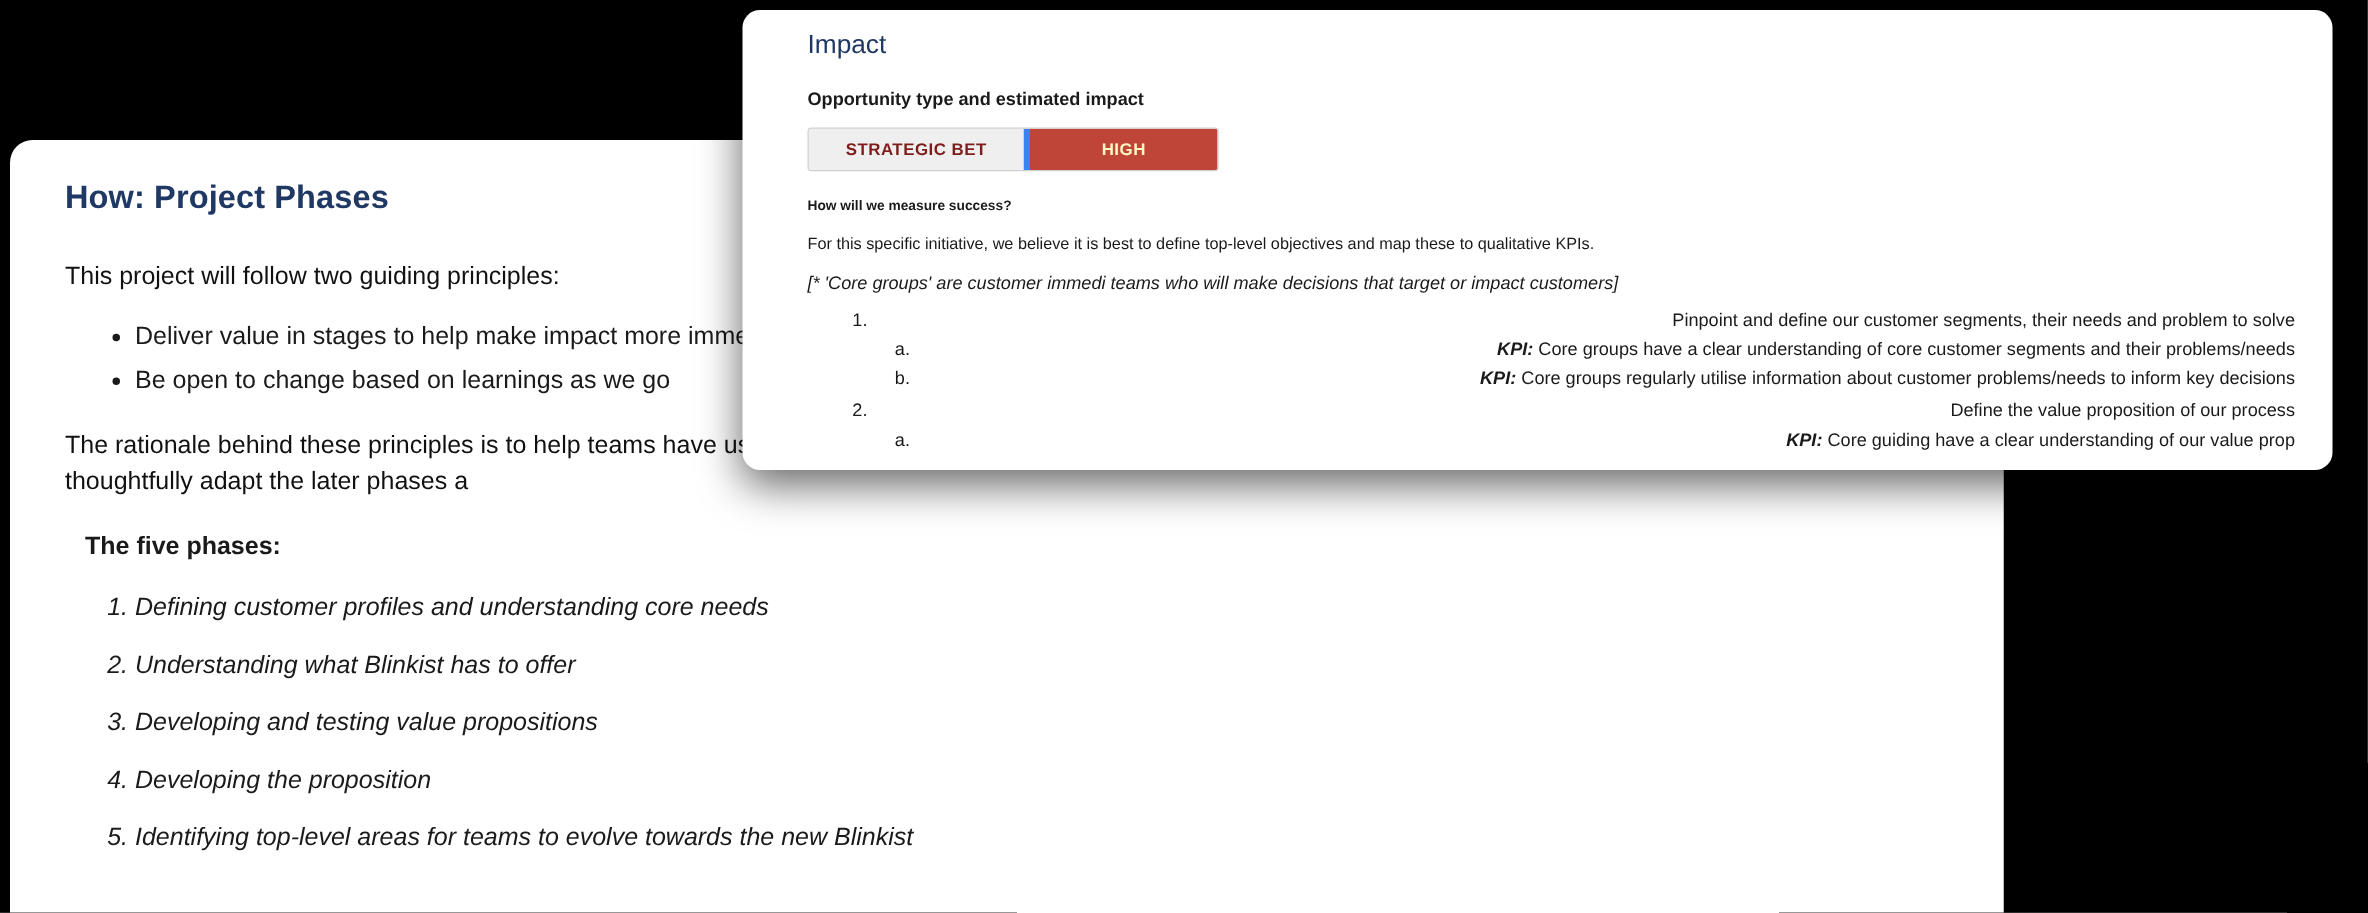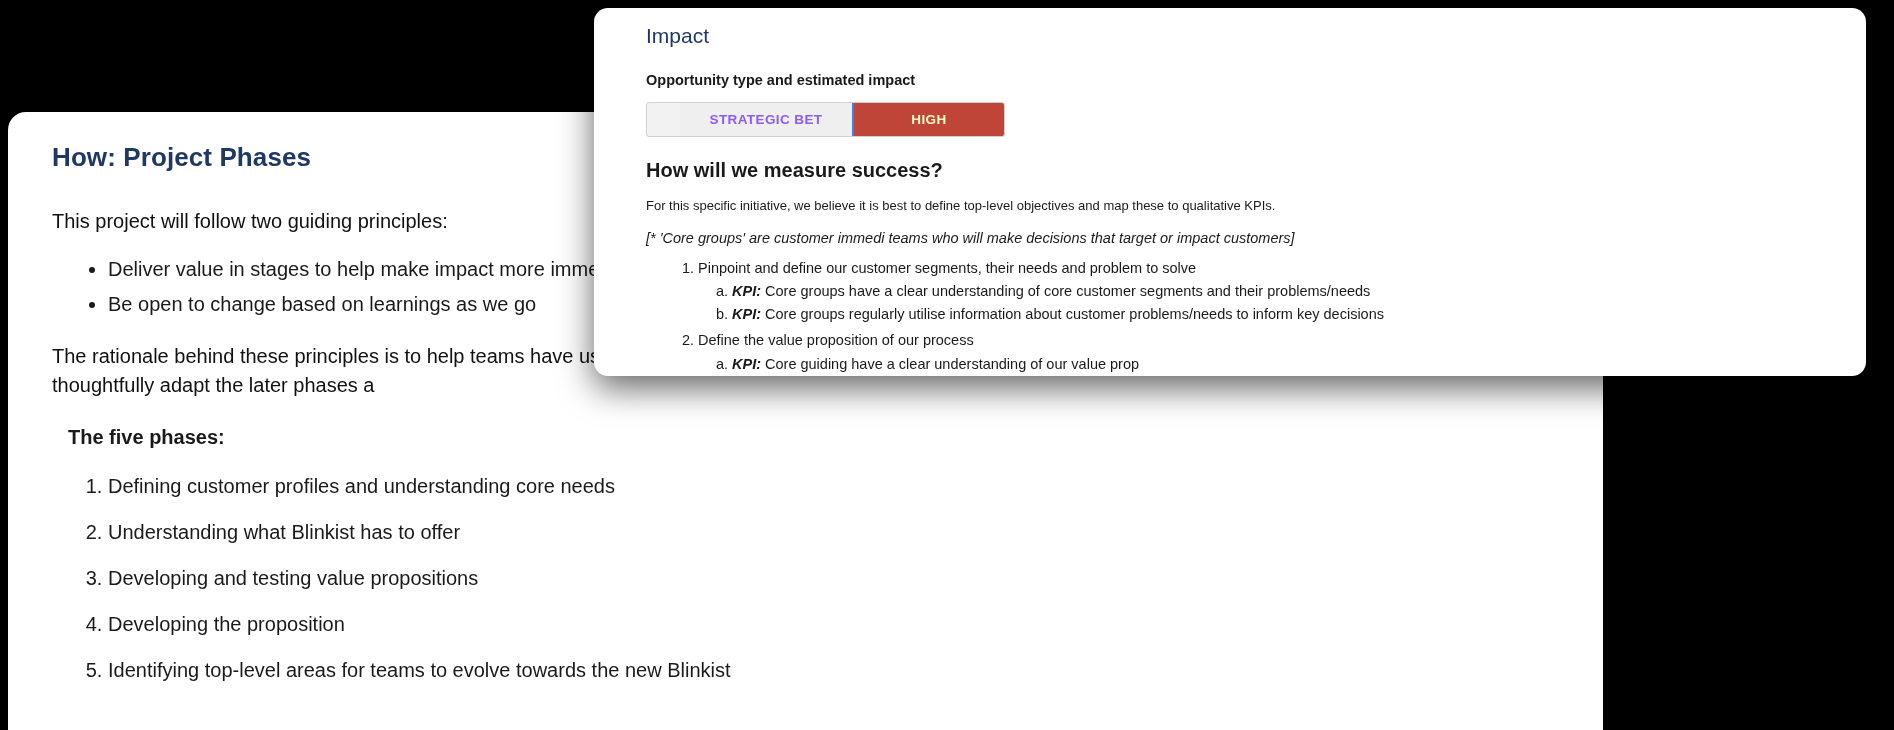--- a/index.html
+++ b/index.html
@@ -72,20 +72,21 @@
   .back-subhead {
     font-size: 20px;
     font-weight: bold;
     margin: 0 0 22px 16px;
   }
 
   .num-list {
     margin: 0;
     padding-left: 56px;
     list-style: decimal;
+    font-style: italic;
   }
   .num-list li {
     font-size: 20px;
     line-height: 1.55;
     margin-bottom: 15px;
   }
 
   
   .card-front {
     position: absolute;
@@ -127,53 +128,53 @@
   }
   .badge {
     font-size: 13.5px;
     font-weight: bold;
     letter-spacing: 0.4px;
     padding: 9px 16px;
     text-align: center;
   }
   .badge-type {
     background: #efefef;
-    color: #8b5cf6;
-    border-right: 2px solid #3b82f6;
+    color: #7f1d1d;
+    border-right: 5px solid #3b82f6;
     min-width: 140px;
-    margin-left: 33px;
   }
   .badge-level {
     background: #bf4538;
     color: #fef9c3;
     min-width: 118px;
   }
 
   .front-h2 {
-    font-size: 20px;
+    font-size: 11px;
     font-weight: bold;
     margin: 0 0 14px 0;
   }
 
   .front-text {
     font-size: 13px;
     line-height: 1.5;
     margin: 0 0 14px 0;
   }
 
   .front-note {
     font-size: 14.5px;
     font-style: italic;
     margin: 0 0 12px 0;
   }
 
   .front-ol {
     margin: 0;
     padding-left: 52px;
     list-style: decimal;
+    text-align: right;
   }
   .front-ol > li {
     font-size: 14.5px;
     line-height: 1.5;
     margin-bottom: 2px;
   }
   .front-ol > li > .li-text { font-weight: normal; }
 
   .sub-ol {
     margin: 2px 0 4px 0;

